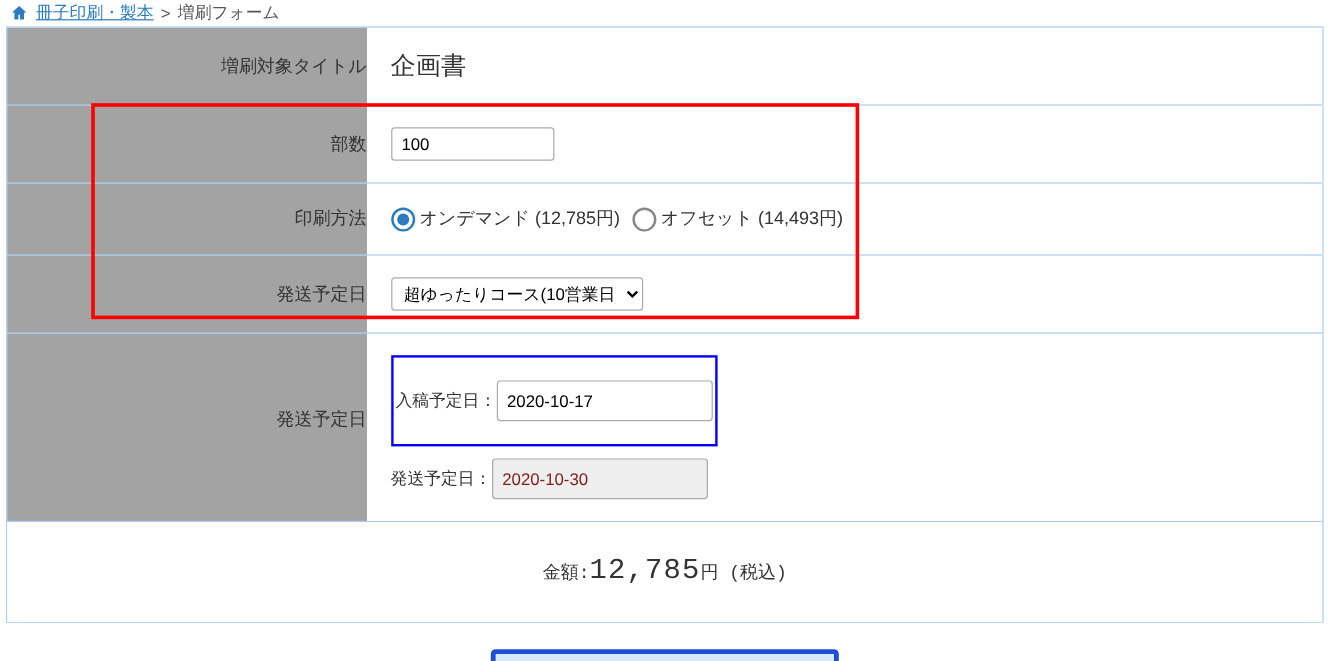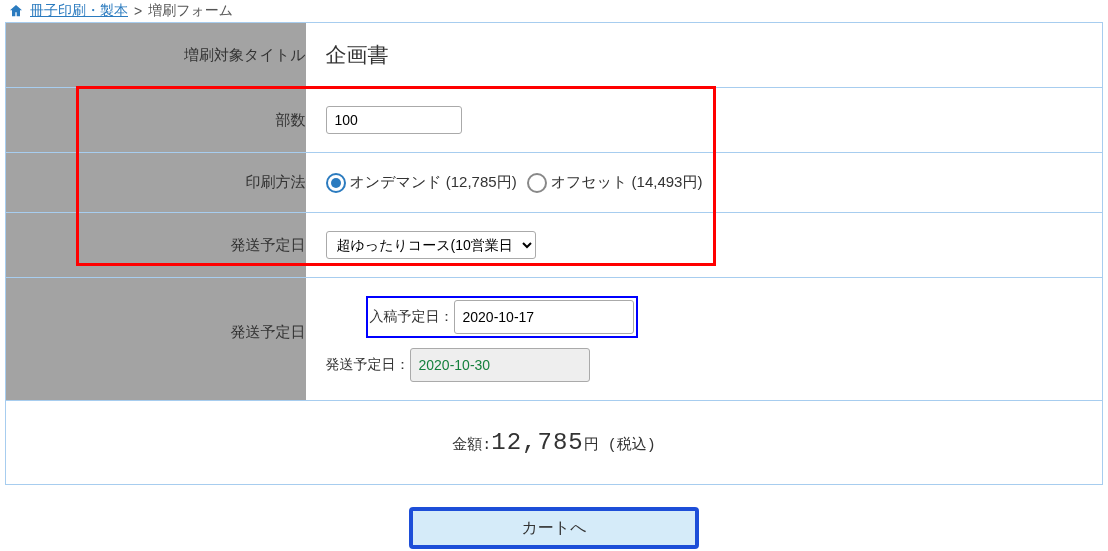--- a/index.html
+++ b/index.html
@@ -20,23 +20,23 @@
     .radio-group { display: flex; align-items: center; gap: 4px; font-size: 15px; color: #333; }
     .radio-wrap { display: flex; align-items: center; gap: 4px; margin-right: 6px; }
     .radio-circle { width: 20px; height: 20px; border: 2px solid #2b7bbf; border-radius: 50%; display: inline-flex; align-items: center; justify-content: center; background: #fff; }
     .radio-circle.unchecked { border-color: #888; }
     .radio-dot { width: 10px; height: 10px; background: #2b7bbf; border-radius: 50%; }
     .select { width: 210px; height: 28px; border: 1px solid #aaa; border-radius: 3px; padding: 2px 6px; font-size: 14px; background: #fff; font-family: inherit; }
     .date-line { display: flex; align-items: center; margin-bottom: 10px; }
     .date-line:last-child { margin-bottom: 0; }
     .date-label { font-size: 14px; color: #333; margin-right: 0; }
     .date-input { width: 180px; height: 34px; border: 1px solid #aaa; border-radius: 3px; padding: 2px 8px; font-size: 14px; font-family: inherit; }
-    .date-input[readonly] { background: #eee; color: #15803d; }
+    .date-input[readonly] { background: #eee; color: #7f1d1d; }
     .submit-wrap { position: relative; }
-    .submit-line { border: 2px solid #0000ff; padding: 2px 2px; display: inline-flex; align-items: center; margin-left: 40px; }
+    .submit-line { border: 2px solid #0000ff; padding: 19px 2px; display: inline-flex; align-items: center; }
     .callout { position: absolute; color: #ff0000; font-size: 20px; font-family: serif; }
     .callout-1 { left: 750px; top: 112px; }
     .callout.blue { color: #0000ff; }
     .callout-2 { left: 602px; top: 293px; }
     .red-box { position: absolute; border: 3px solid #ff0000; left: 76px; top: 86px; width: 640px; height: 180px; pointer-events: none; z-index: 10; }
     .price-row td { text-align: center !important; background: #fff !important; padding: 28px 0 !important; font-family: Liberation Mono, monospace; }
     .price-label { font-size: 15px; color: #333; }
     .price-value { font-size: 24px; color: #333; letter-spacing: 1px; }
     .price-suffix { font-size: 15px; color: #333; }
     .button-row { text-align: center; padding: 22px 0; }

